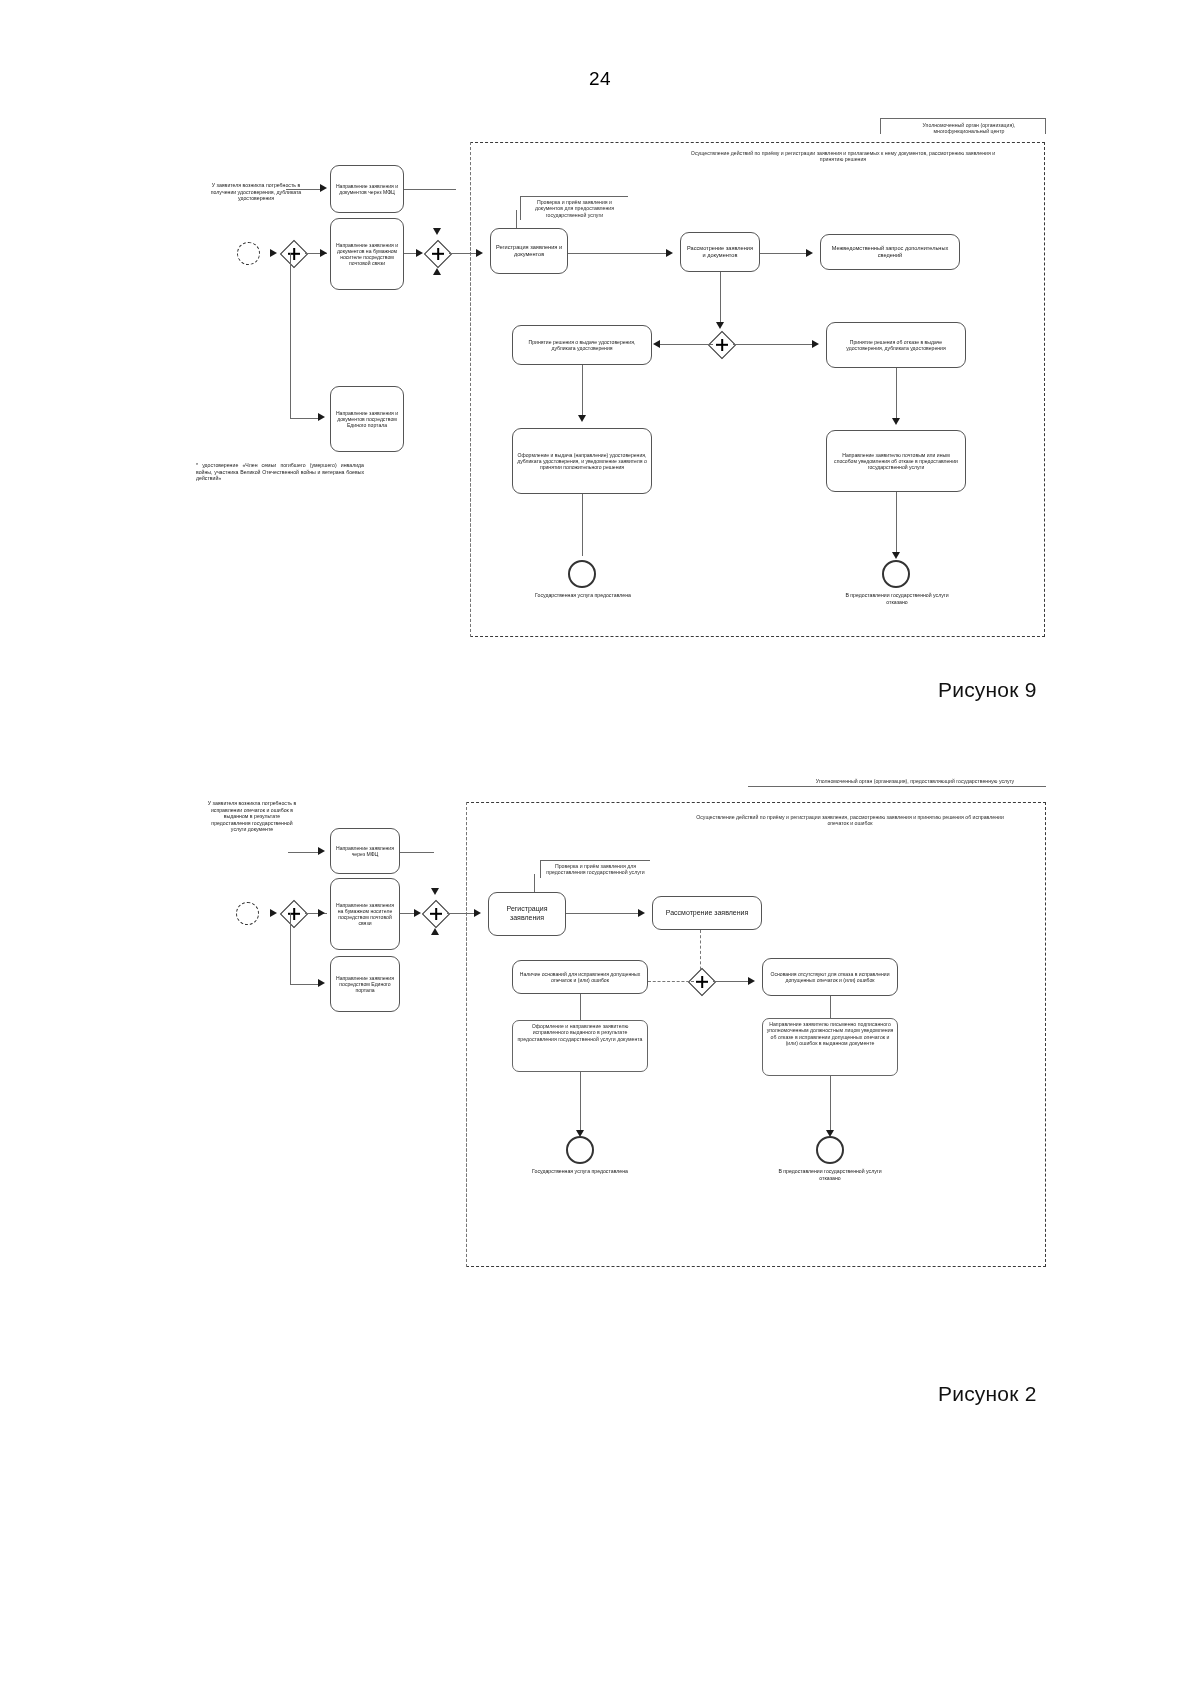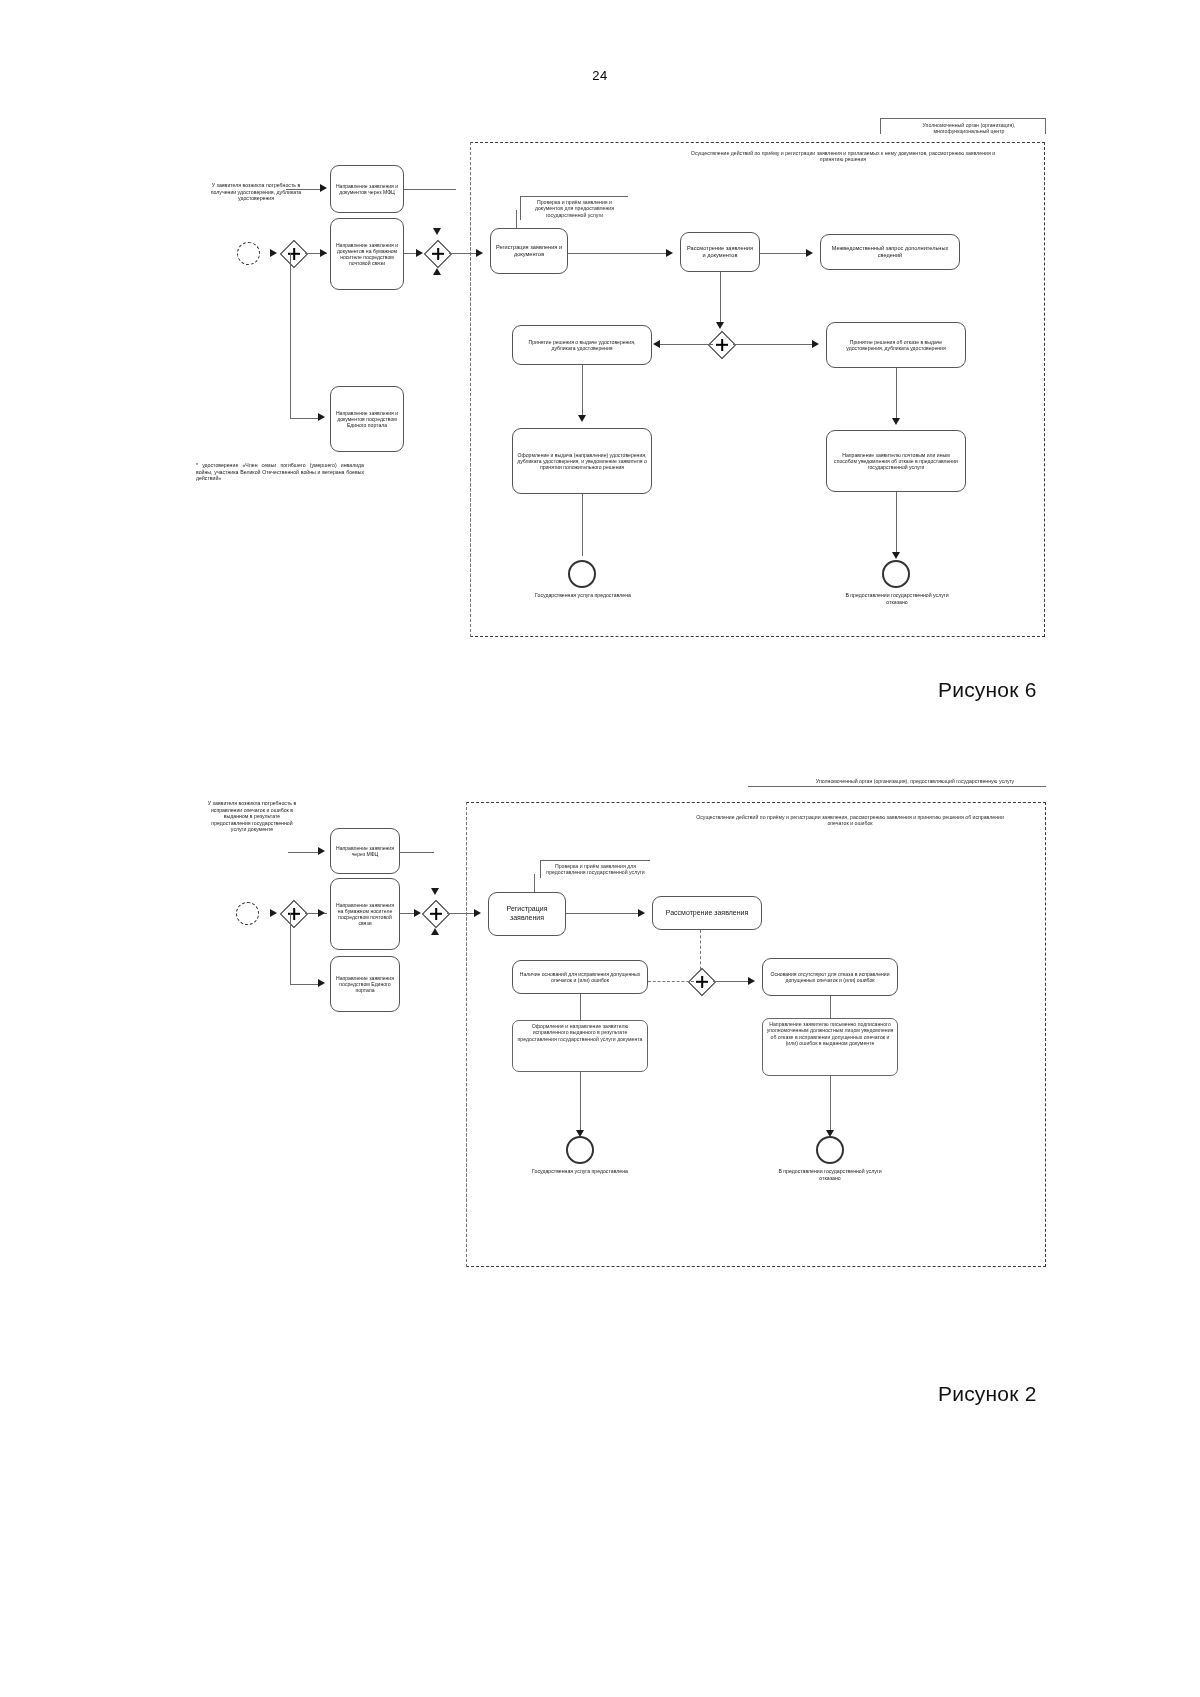--- a/index.html
+++ b/index.html
@@ -3,21 +3,21 @@
 <meta charset="utf-8">
 <style>
   html,body{margin:0;padding:0;}
   body{
     width:1200px;height:1697px;background:#ffffff;
     font-family:"Liberation Sans", sans-serif;
     color:#000;position:relative;overflow:hidden;
   }
   .page-number{
     position:absolute;top:68px;left:0;width:1200px;text-align:center;
-    font-size:13px;letter-spacing:.5px;
+    font-size:19px;letter-spacing:.5px;
   }
   .figure{position:absolute;}
   .fig-caption{
     position:absolute;font-size:21px;color:#111;letter-spacing:.2px;
   }
   .pool{
     position:absolute;border:1px dashed #3a3a3a;box-sizing:border-box;
   }
 
   .task{
@@ -163,21 +163,21 @@
   <div class="freetext tiny" style="left:522px;top:492px;width:122px;">Государственная услуга предоставлена</div>
 
   <div class="vline thin" style="left:896px;top:392px;height:64px;"></div>
   <div class="arr d" style="left:892px;top:452px;"></div>
   <div class="ev end" style="left:882px;top:460px;width:28px;height:28px;"></div>
   <div class="freetext tiny" style="left:838px;top:492px;width:118px;">В предоставлении государственной услуги отказано</div>
 
   <div class="freetext tiny" style="left:196px;top:362px;width:168px;text-align:justify;">* удостоверение «Член семьи погибшего (умершего) инвалида войны, участника Великой Отечественной войны и ветерана боевых действий»</div>
 </div>
 
-<div class="fig-caption" style="left:938px;top:678px;">Рисунок 6</div>
+<div class="fig-caption" style="left:938px;top:678px;">Рисунок 9</div>
 
 <div class="figure" style="left:0;top:770px;width:1200px;height:520px;">
 
   <div class="pool" style="left:466px;top:32px;width:580px;height:465px;"></div>
   <div class="vline dash" style="left:466px;top:32px;height:465px;"></div>
   <div class="hline thin" style="left:748px;top:16px;width:298px;"></div>
 
   <div class="note plain" style="left:790px;top:6px;width:250px;">Уполномоченный орган (организация), предоставляющий государственную услугу</div>
   <div class="note plain" style="left:690px;top:42px;width:320px;">Осуществление действий по приёму и регистрации заявления, рассмотрению заявления и принятию решения об исправлении опечаток и ошибок</div>
 

